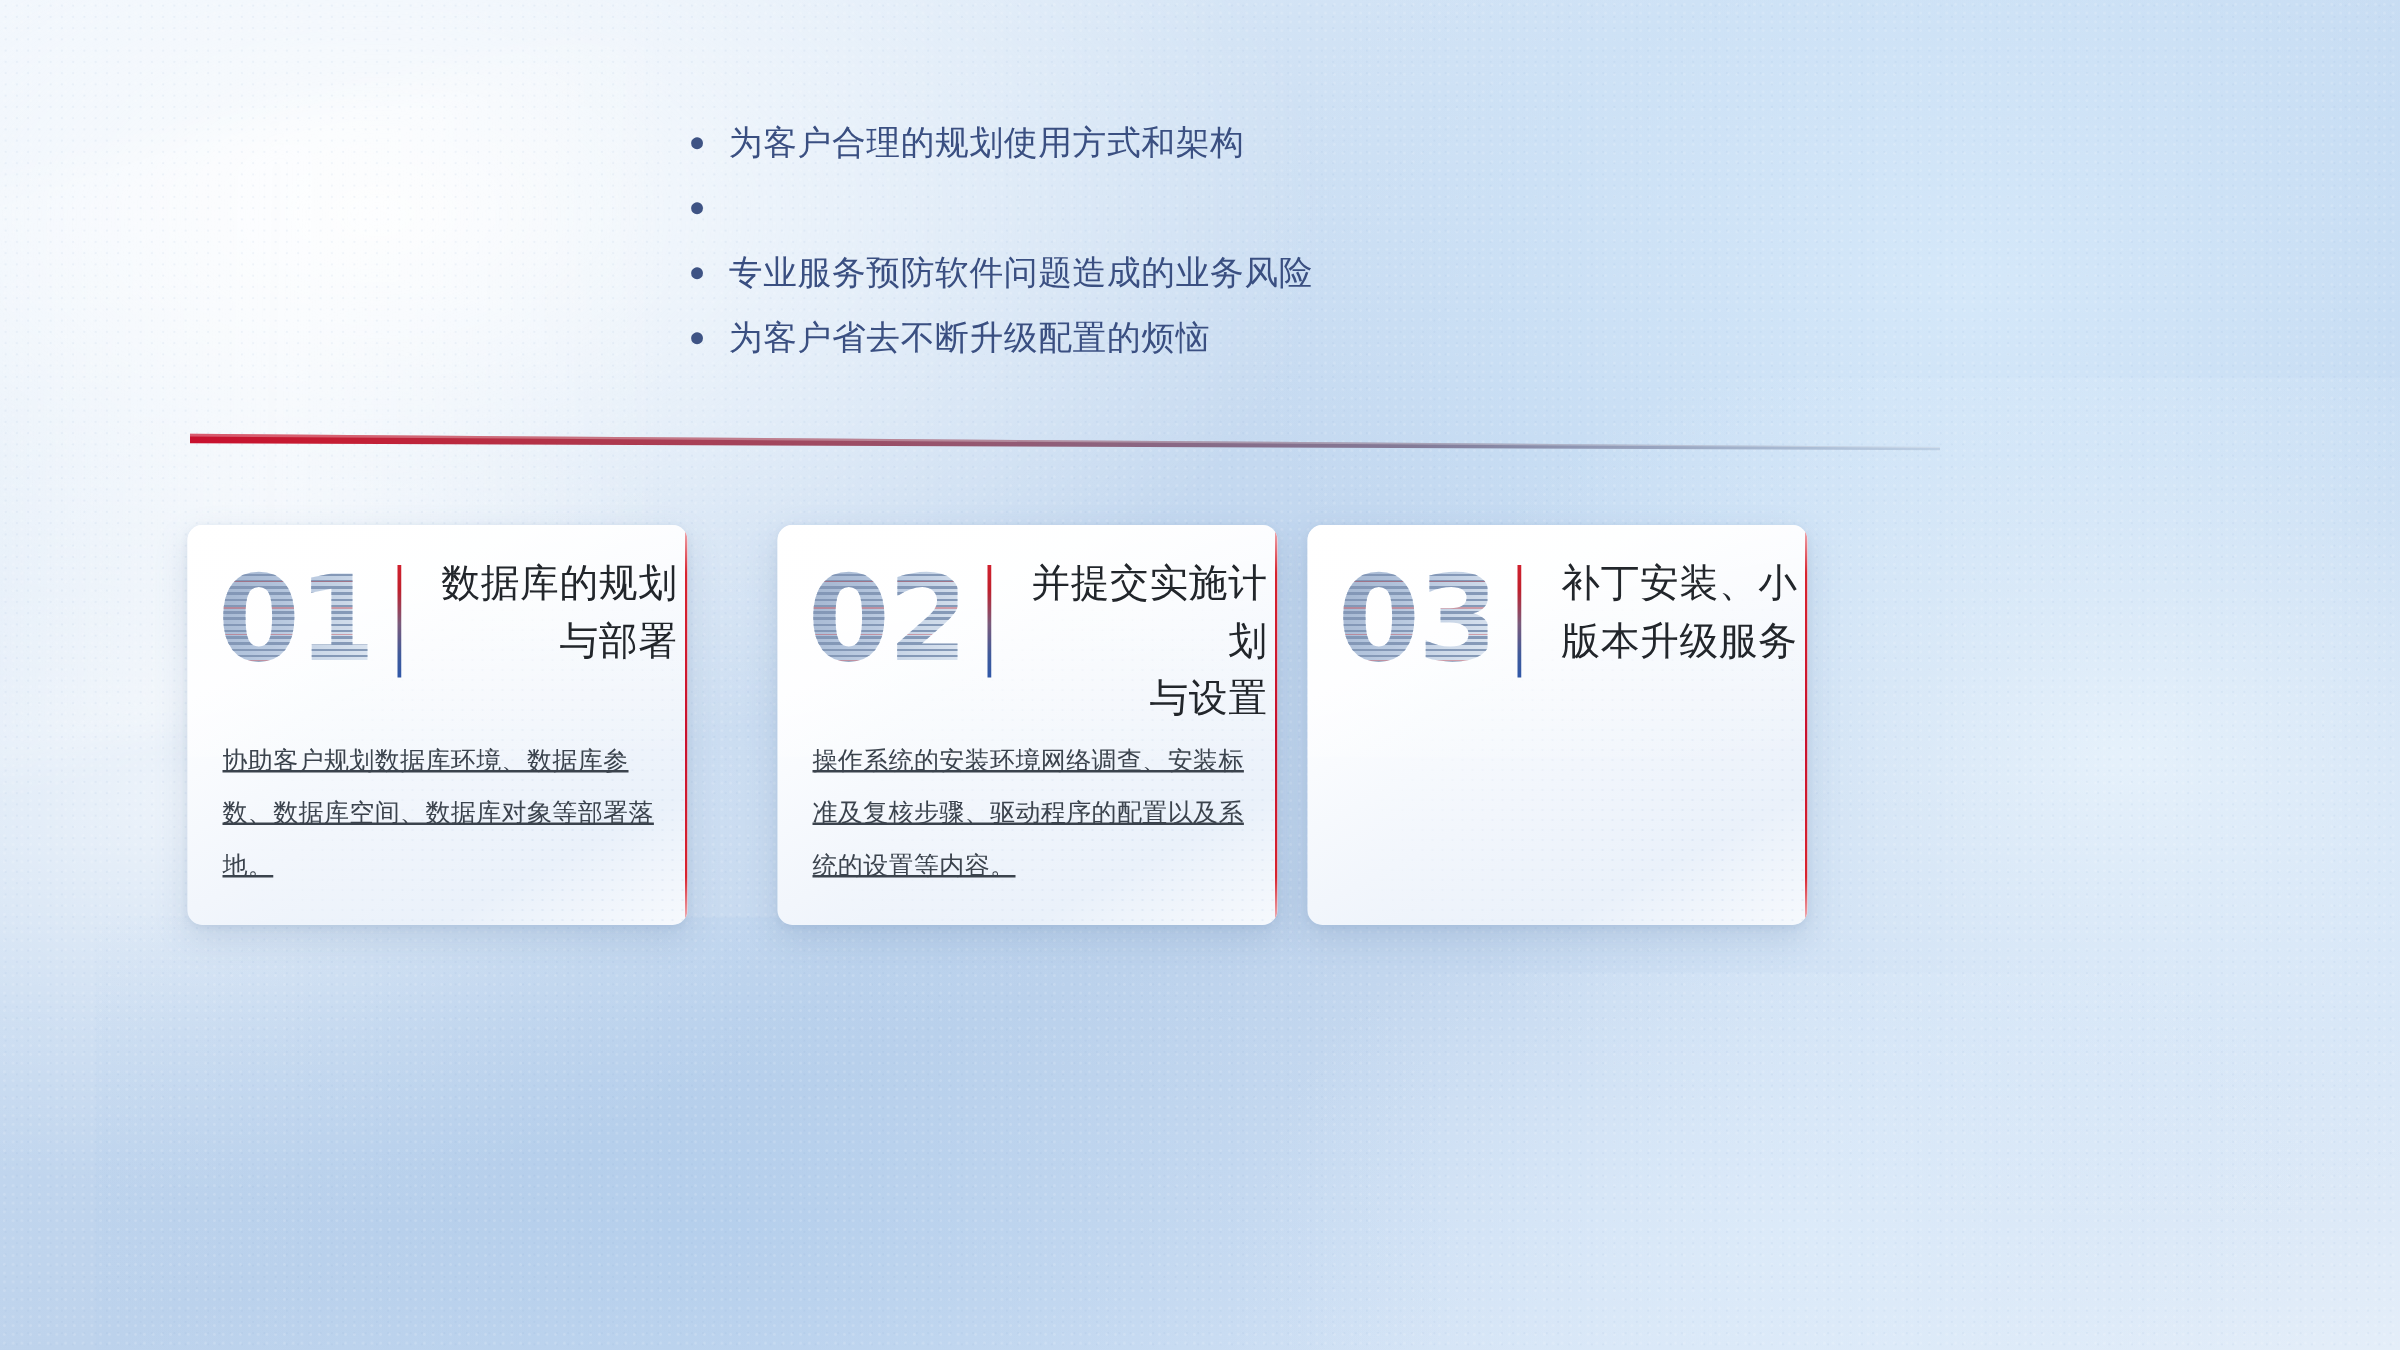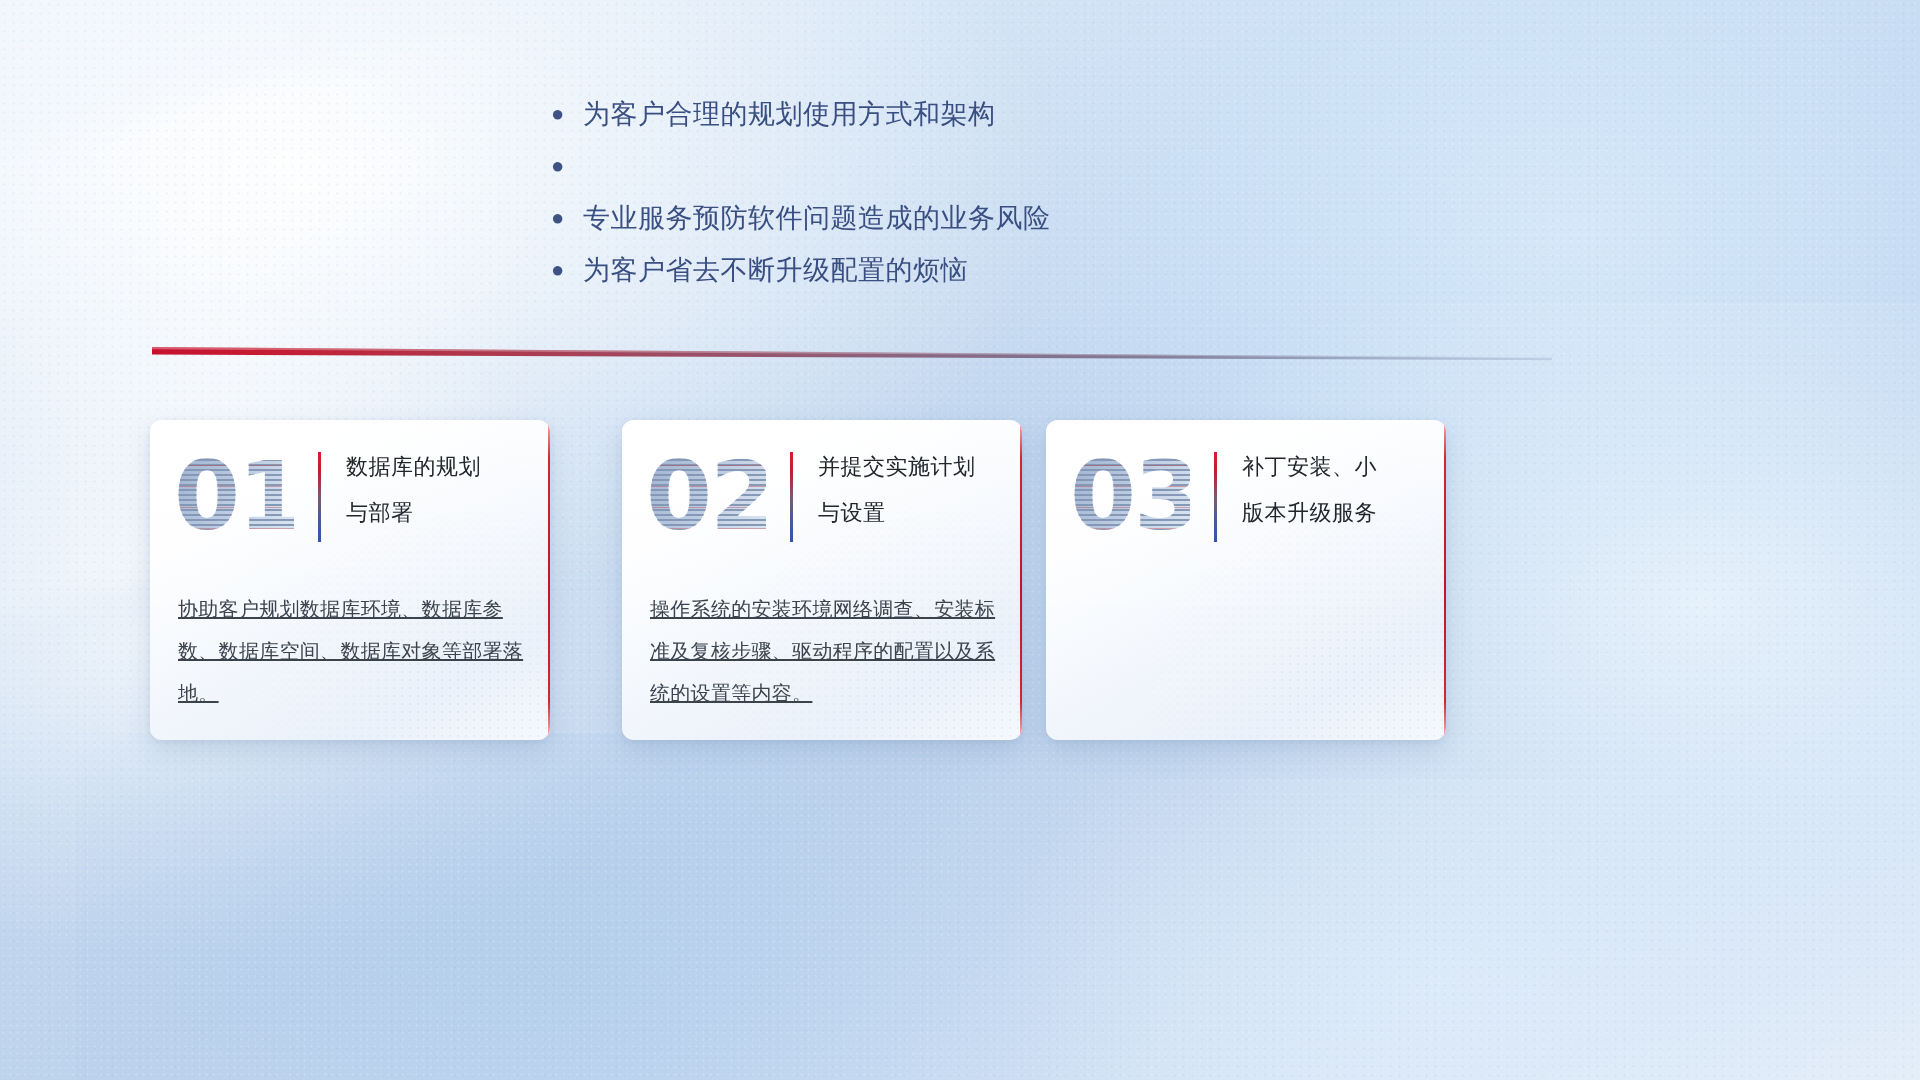--- a/index.html
+++ b/index.html
@@ -82,21 +82,21 @@
     line-height:105px;letter-spacing:-2px;
     background-image:
        repeating-linear-gradient(180deg,rgba(198,64,72,.75) 0px,rgba(198,64,72,.75) 1px,rgba(0,0,0,0) 1px,rgba(0,0,0,0) 21px);
     -webkit-background-clip:text;background-clip:text;
     color:transparent;-webkit-text-fill-color:transparent;
     opacity:.55;}
 
   .divbar{position:absolute;left:168px;top:14px;width:3px;height:90px;
     background:linear-gradient(180deg,#d0202e 0%,#c01f2c 22%,#7a5a7a 52%,#3f5a9b 80%,#2f57a8 100%);}
   .card-title{position:absolute;left:196px;top:6px;width:196px;
-    font-size:22px;line-height:46px;color:#22262b;letter-spacing:.5px;font-weight:400;}
+    font-size:31px;line-height:46px;color:#22262b;letter-spacing:.5px;font-weight:400;text-align:right;}
 
   .card-body{position:absolute;left:28px;top:168px;width:350px;
     font-size:20px;line-height:42px;color:#3c4category;}
   .card-body{color:#3b434d;letter-spacing:.3px;text-decoration:underline;}
 </style>
 </head>
 <body>
 
 <div id="slide">
 

